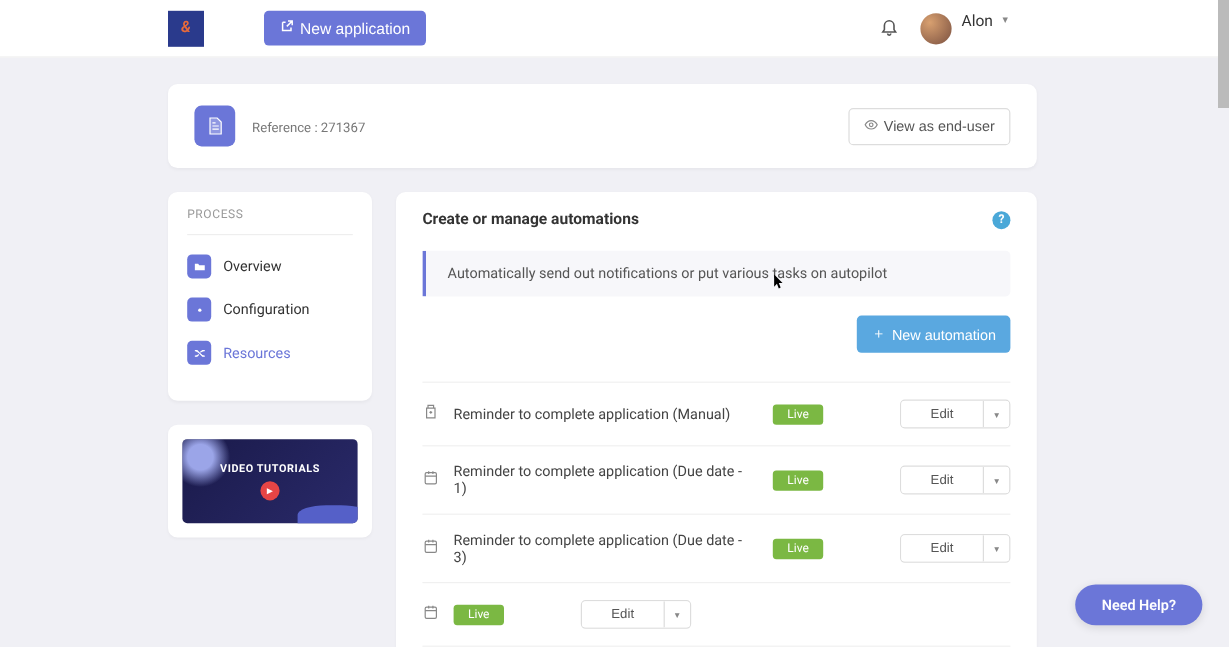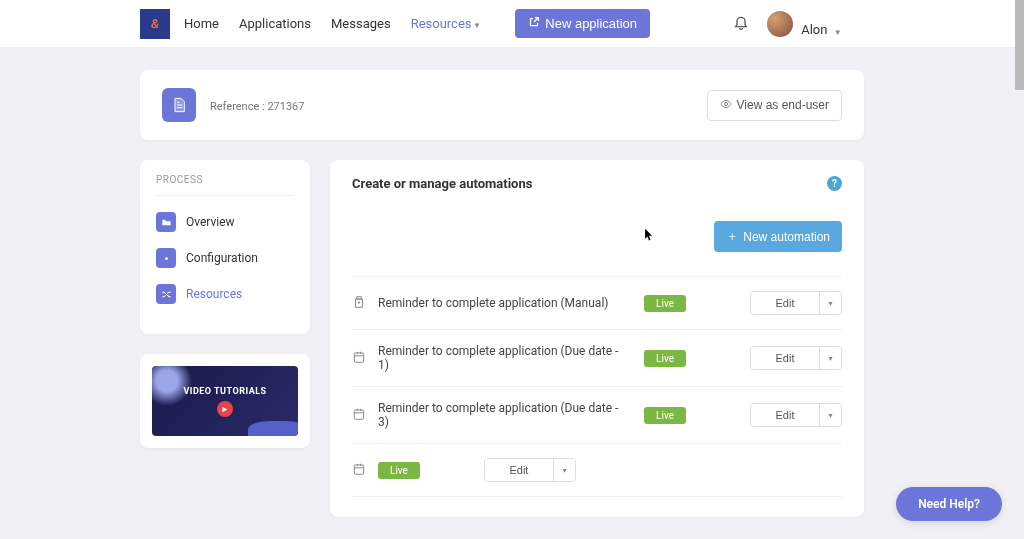--- a/index.html
+++ b/index.html
@@ -42,21 +42,21 @@
     padding: 7px 13px; border-radius: 4px; cursor: pointer;
     font-size: 13px; display: inline-flex; align-items: center; gap: 5px;
     margin-left: 36px;
   }
   .topbar-right { margin-left: auto; display: flex; align-items: center; gap: 18px; padding-right: 160px; }
   .bell svg { width: 16px; height: 16px; stroke: #555; fill: none; stroke-width: 2; }
   .avatar {
     width: 26px; height: 26px; border-radius: 50%;
     background: radial-gradient(circle at 30% 30%, #d8a070, #7a5040);
   }
-  .user { display: flex; align-items: flex-end; gap: 8px; color: #333; cursor: pointer; }
+  .user { display: flex; align-items: flex-start; gap: 8px; color: #333; cursor: pointer; }
   .caret-down { font-size: 9px; color: #888; }
 
   .container {
     max-width: 1024px;
     margin: 0 auto;
     padding: 22px 160px 40px 140px;
   }
 
   .card {
     background: #fff;
@@ -192,29 +192,20 @@
     position: fixed; right: 0; top: 0; width: 9px; height: 90px;
     background: #bbb; border-radius: 0;
   }
 </style>
 </head>
 <body>
 
 <div class="topbar">
   <div class="page-wrap">
     <div class="logo">&amp;</div>
-    <div class="nav">
-      <div class="nav-item">Home</div>
-      <div class="nav-item">Applications</div>
-      <div class="nav-item">Messages</div>
-      <div class="nav-item active">
-        <span>Resources</span>
-        <span class="caret-down"> ▾</span>
-      </div>
-    </div>
     <button class="btn-primary">
       <span>
         <svg viewBox="0 0 24 24" width="12" height="12" fill="none" stroke="#fff" stroke-width="2.5">
             <path d="M14 3h7v7M21 3l-9 9M5 5h5M5 5v14h14v-5"></path>
           </svg>
       </span>
       <span>New application</span>
     </button>
     <div class="topbar-right">
       <span class="bell">
@@ -298,20 +289,21 @@
         </div>
       </div>
     </div>
 
     <div class="card main-card">
       <div class="main-head">
         <div class="main-title">Create or manage automations</div>
         <div class="help-icon">?</div>
       </div>
 
+      <div class="intro-banner">Automatically send out notifications or put various tasks on autopilot</div>
 
       <div class="new-auto-row">
         <button class="btn-secondary">
           <span>＋</span>
           <span>New automation</span>
         </button>
       </div>
 
       <div class="auto-list" id="auto-list">
           <div class="auto-row">

